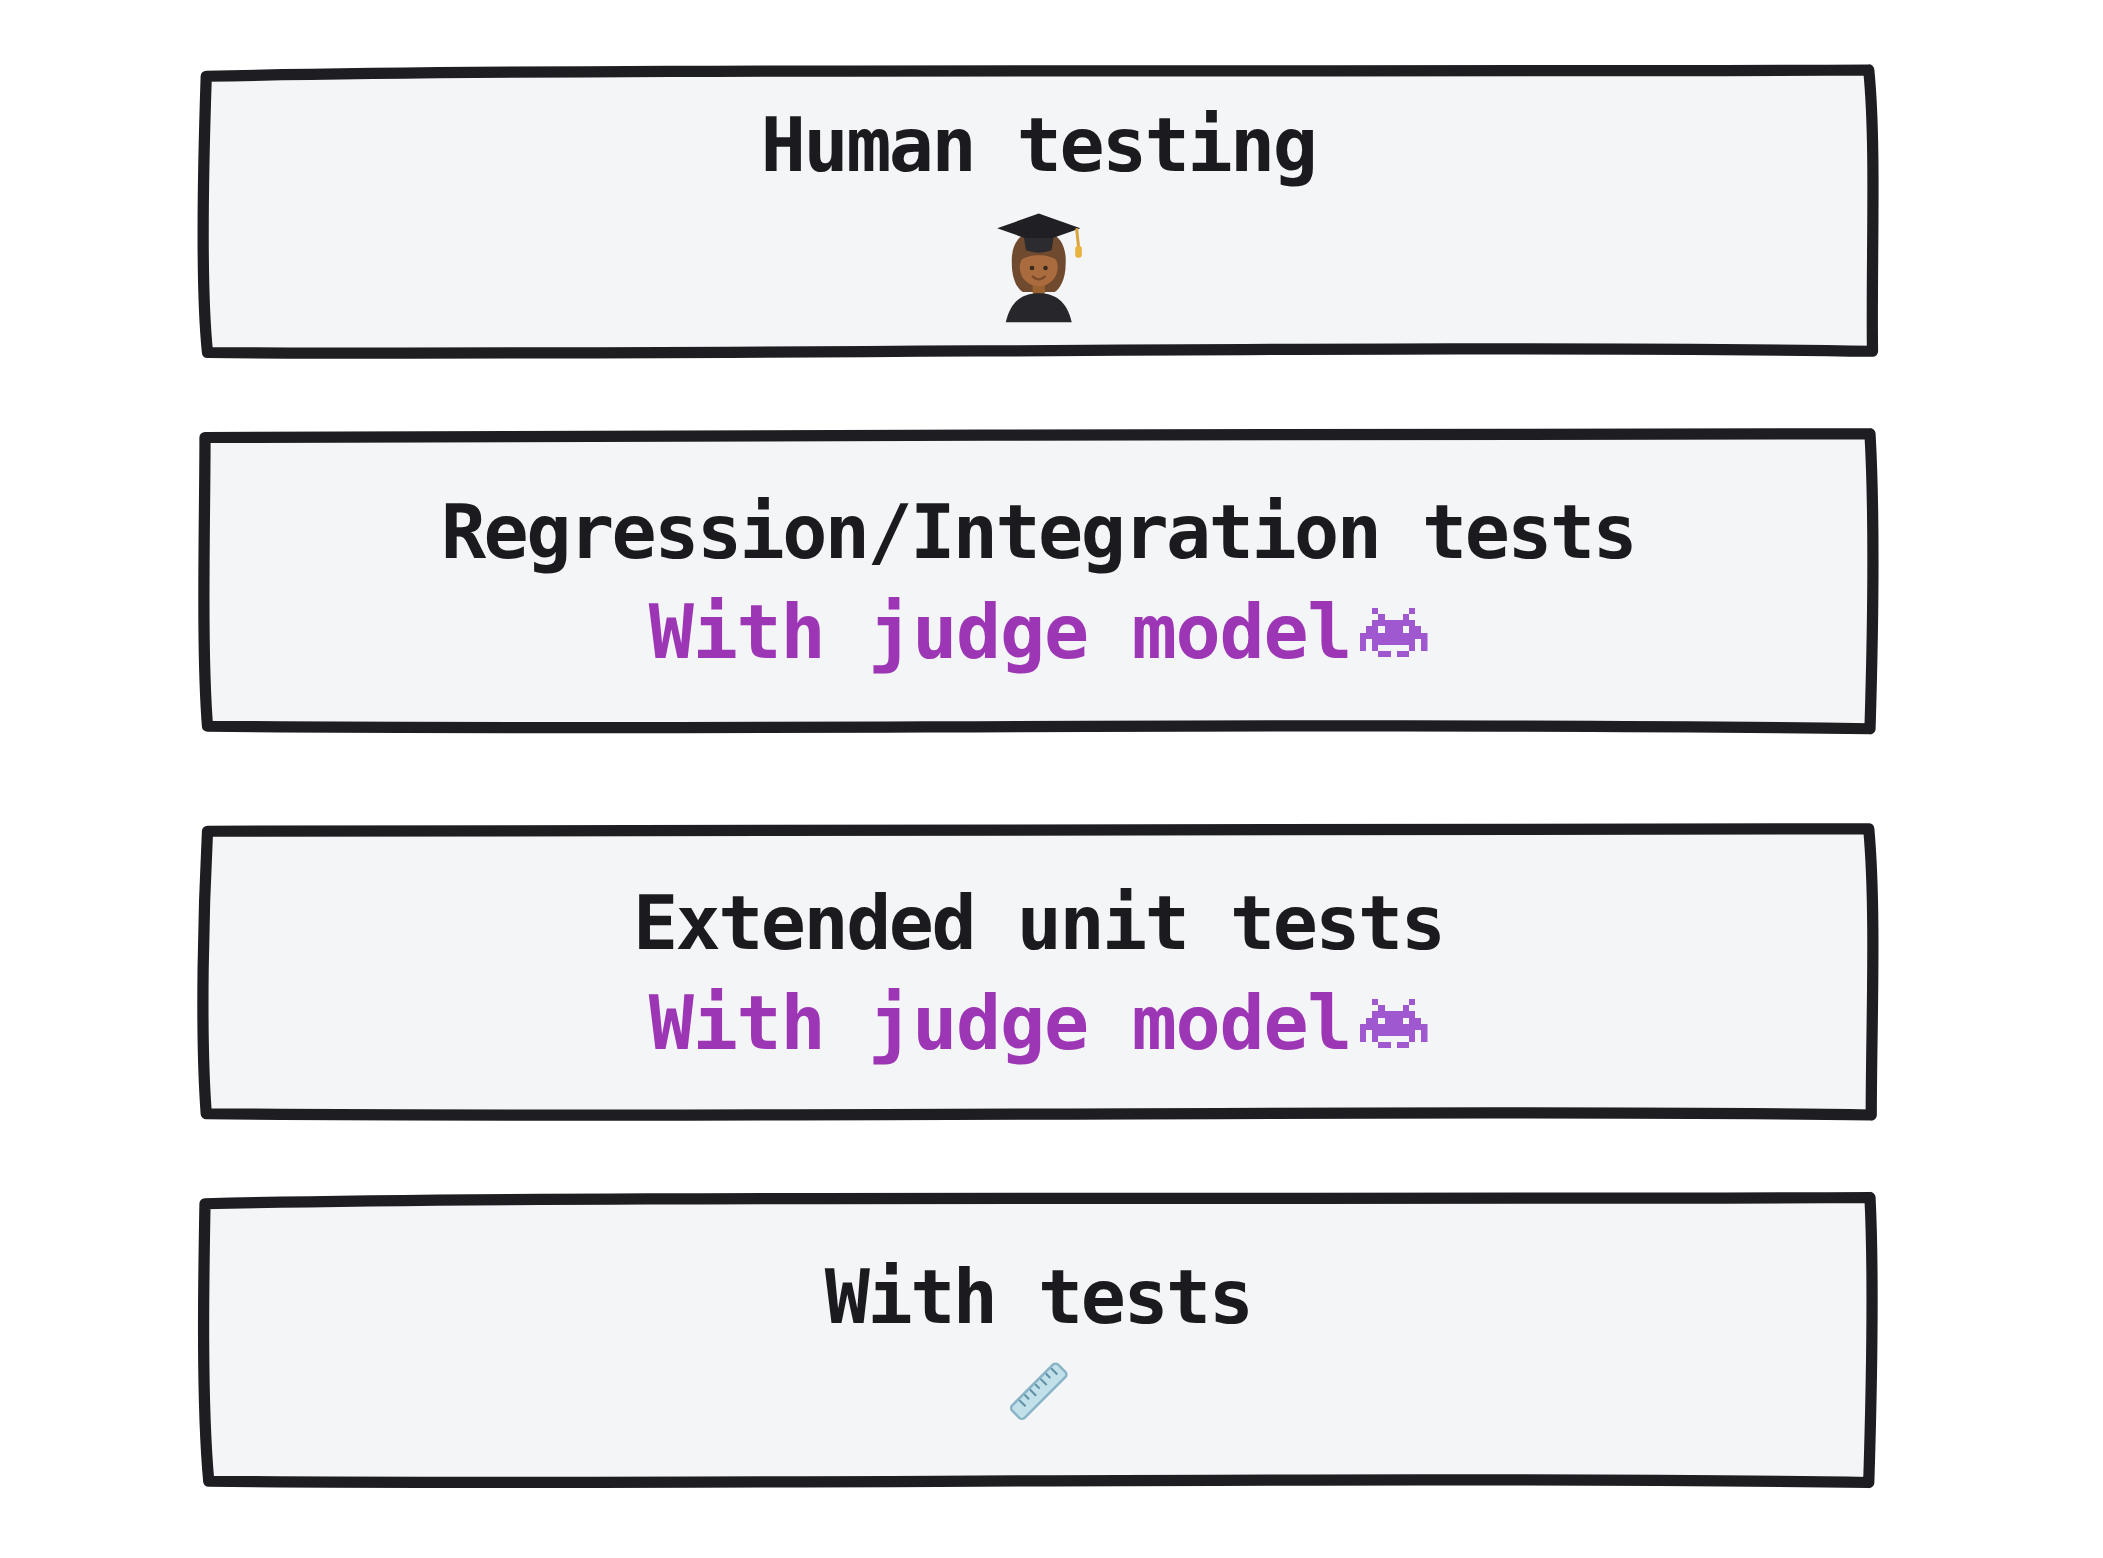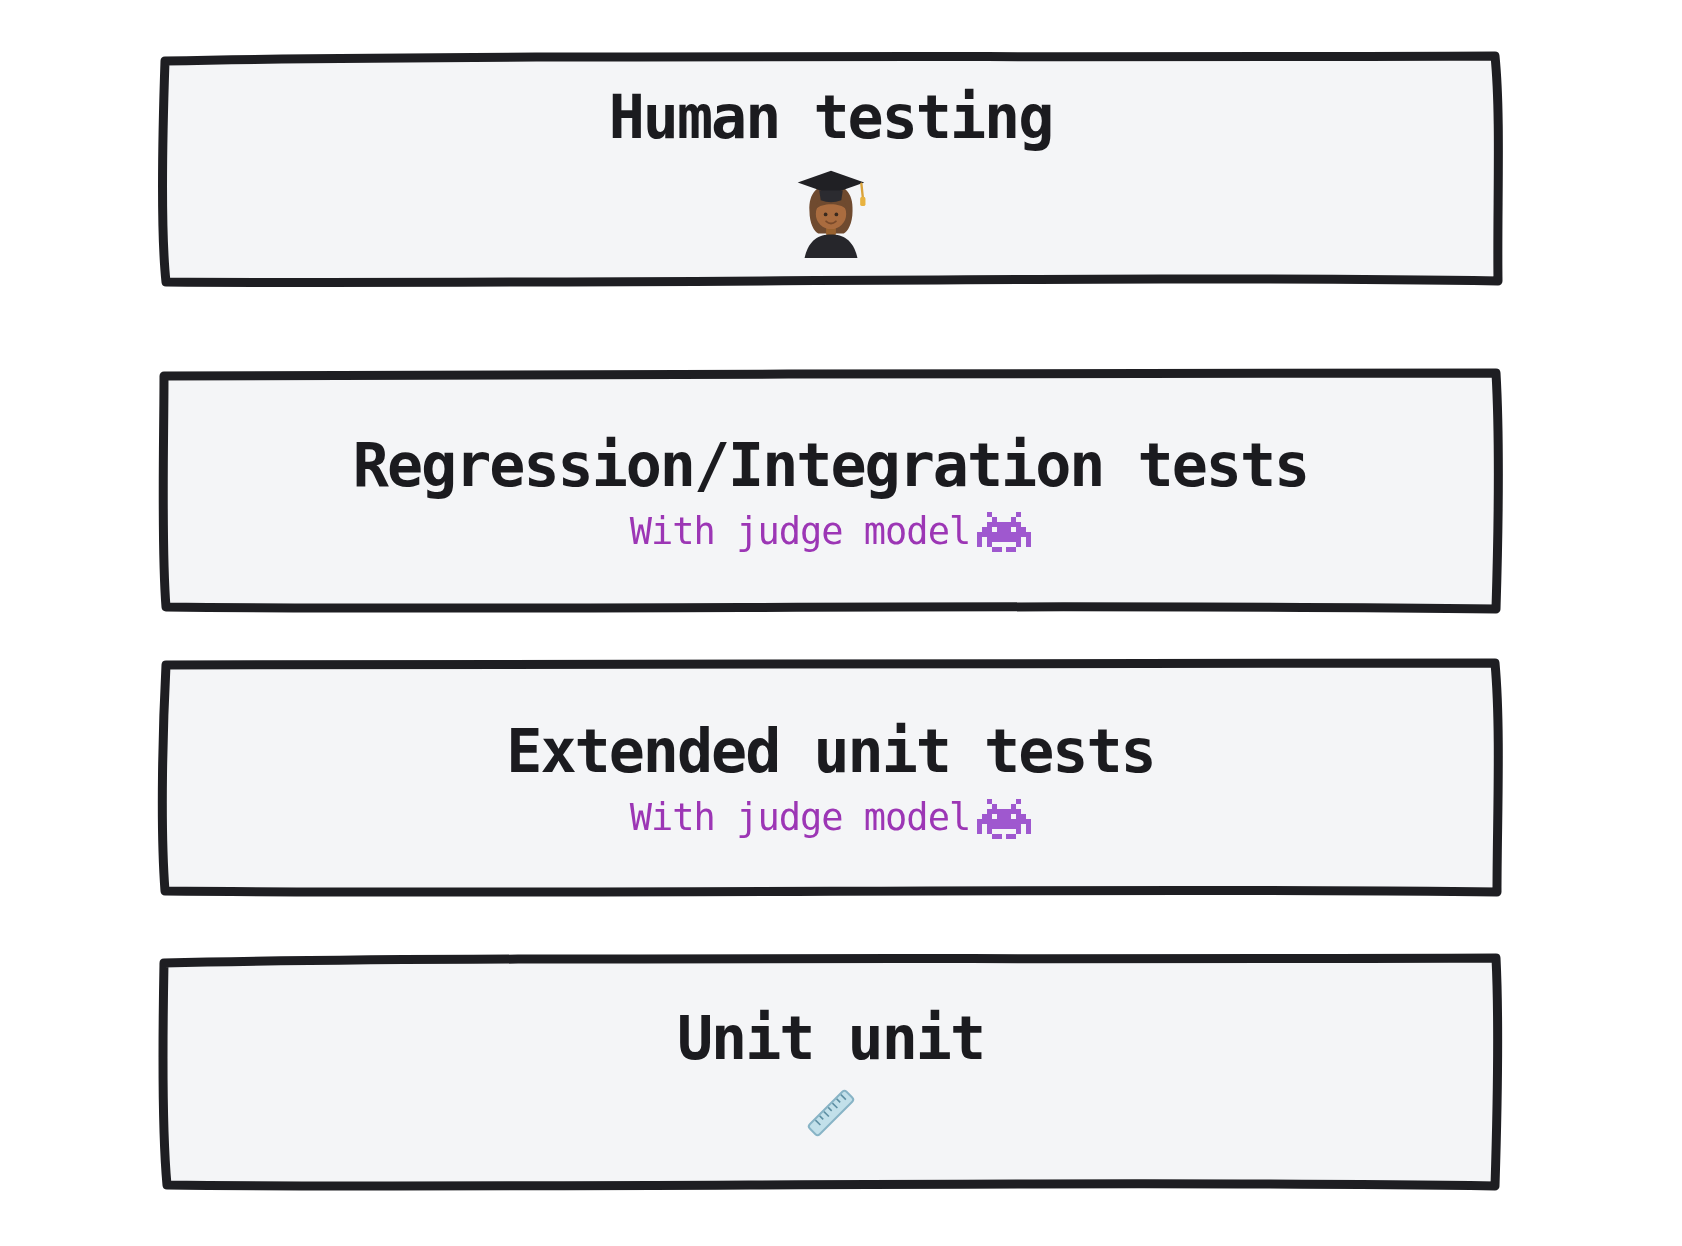--- a/index.html
+++ b/index.html
@@ -6,21 +6,21 @@
   body {
     width: 1682px; height: 1246px;
     background: #ffffff;
     position: relative;
     font-family: "DejaVu Sans Mono", "Liberation Mono", monospace;
     overflow: hidden;
   }
   .canvas { position: absolute; inset: 0; }
   .box { position: absolute; left: 154px; width: 1353px; }
   .box-1 { top: 48px;  height: 246px; }
-  .box-2 { top: 364px; height: 256px; }
+  .box-2 { top: 338px; height: 256px; }
   .box-3 { top: 654px; height: 249px; }
   .box-4 { top: 949px; height: 248px; }
   .box-bg {
     position: absolute; inset: 0; width: 100%; height: 100%;
     display: block;
   }
   .box-bg path.frame {
     fill: #f4f5f7;
     stroke: #1e1e22;
     stroke-width: 9;
@@ -36,22 +36,22 @@
   }
   .title {
     font-size: 60px;
     font-weight: bold;
     color: #1b1b1f;
     letter-spacing: -2px;
     white-space: nowrap;
     line-height: 1.1;
   }
   .subtitle {
-    font-size: 37px;
-    font-weight: normal;
+    font-size: 60px;
+    font-weight: bold;
     letter-spacing: -1px;
     white-space: nowrap;
     line-height: 1.1;
     display: flex; align-items: center; gap: 7px;
   }
   .emoji-block { display: flex; align-items: center; justify-content: center; }
   .icon-inline { display: inline-block; }
 </style>
 </head>
 <body>
@@ -149,21 +149,21 @@
         </svg>
       </div>
     </div>
   </div>
 
   <div class="box box-4">
     <svg class="box-bg" viewBox="0 0 1353 248" aria-hidden="true">
       <path class="frame" d="M 10 14 C 300 7, 860 11, 1342 9 C 1345 70, 1343 173, 1341 237 C 940 231, 360 240, 13 236 C 7 171, 9 68, 10 14 Z"></path>
     </svg>
     <div class="content">
-      <div class="title">Unit unit</div>
+      <div class="title">With tests</div>
       <div class="subtitle">
         <svg class="icon-inline" width="56" height="56" viewBox="0 0 56 56" aria-hidden="true">
           <g transform="rotate(45 28 28)">
             <rect x="21" y="2" width="14" height="52" rx="3" fill="#c2e0ea" stroke="#88b4c6" stroke-width="2"></rect>
             <line x1="22" y1="8" x2="29" y2="8" stroke="#5e8fa3" stroke-width="1.6"></line>
             <line x1="22" y1="14" x2="27" y2="14" stroke="#5e8fa3" stroke-width="1.6"></line>
             <line x1="22" y1="20" x2="29" y2="20" stroke="#5e8fa3" stroke-width="1.6"></line>
             <line x1="22" y1="26" x2="27" y2="26" stroke="#5e8fa3" stroke-width="1.6"></line>
             <line x1="22" y1="32" x2="29" y2="32" stroke="#5e8fa3" stroke-width="1.6"></line>
             <line x1="22" y1="38" x2="27" y2="38" stroke="#5e8fa3" stroke-width="1.6"></line>

